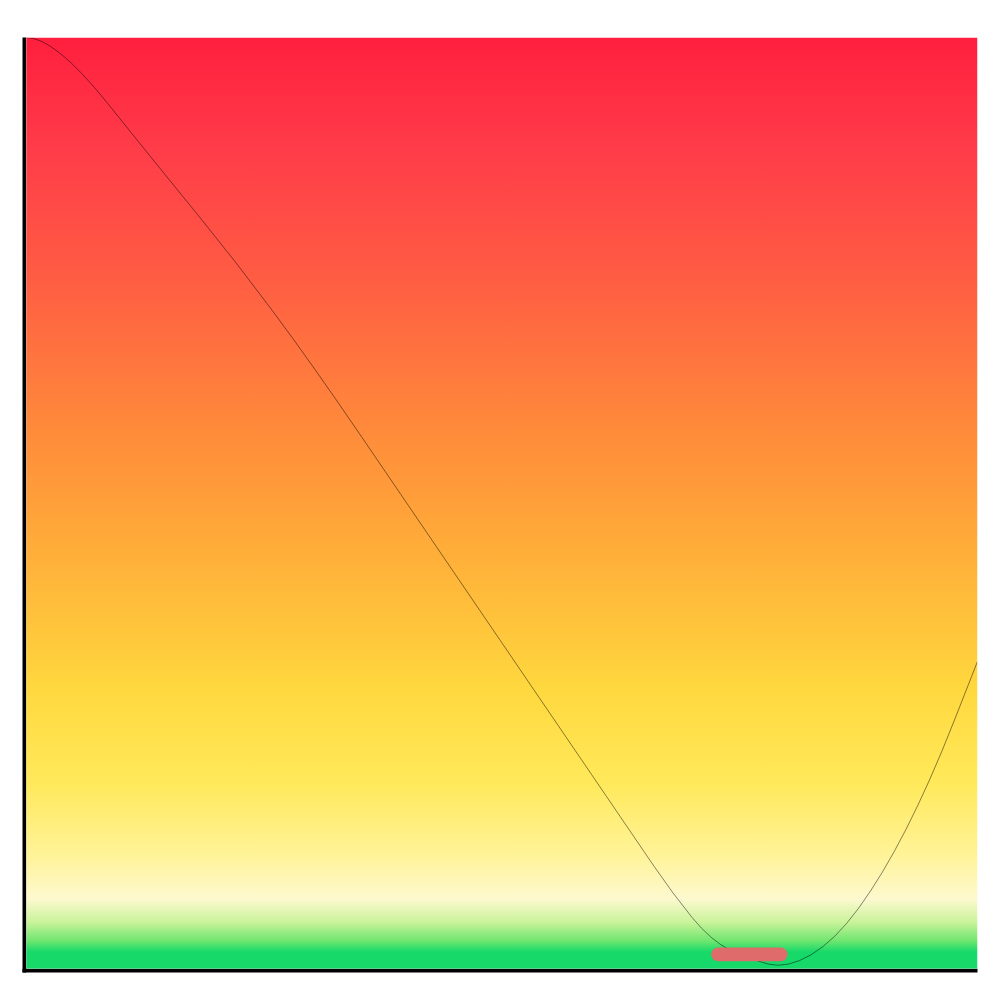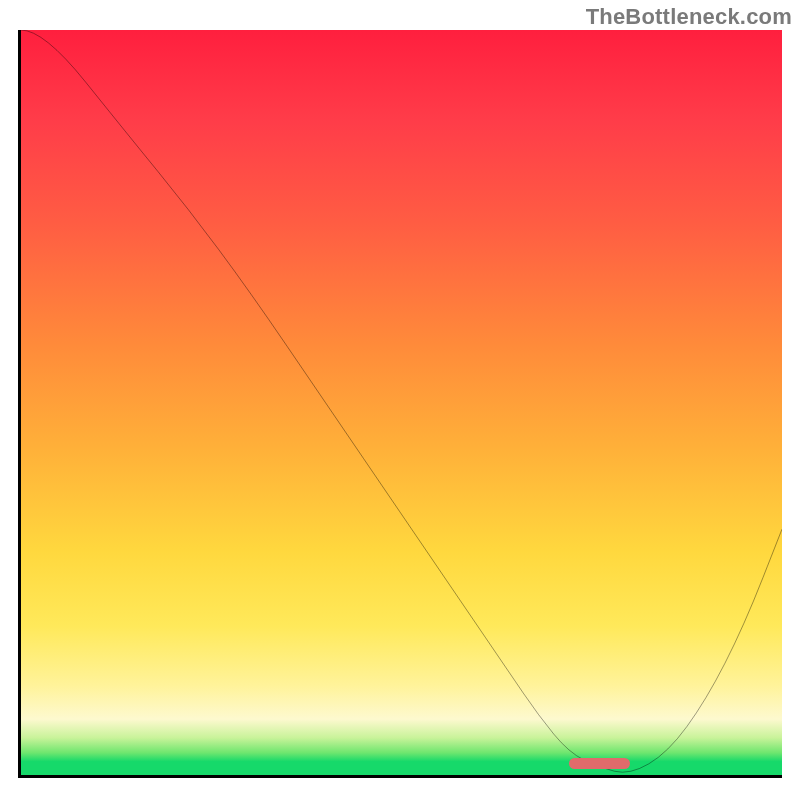--- a/index.html
+++ b/index.html
@@ -75,21 +75,20 @@
     height: 11px;
     border-radius: 6px;
     background: #e06b6b;
   }
 </style>
 </head>
 <body>
 
 <div class="canvas">
 
-  <div class="watermark">TheBottleneck.com</div>
 
   <div class="axes"></div>
 
   <div class="plot">
     <div class="gradient"></div>
 
     <svg class="lines" viewBox="0 0 100 100" preserveAspectRatio="none">
       <g transform="translate(0,100) scale(1,-1)">
         <path d="M 0 100 Q 3 100 8.5 93 Q 14 86 18 81 Q 22 76 26 70.5 Q 30 65 35 57.5 Q 40 50 45 42.5 Q 50 35 54 29 Q 58 23 61 18.5 Q 64 14 66 11 Q 68 8 70 5.5 Q 72 3 74 2 Q 76 1 78 0.5 Q 80 0 82.5 1.5 Q 85 3 87.5 6.5 Q 90 10 92.5 15 Q 95 20 97.5 26.5 T 100 33" fill="none" stroke="#000" stroke-width="0.38" vector-effect="non-scaling-stroke"></path>
       </g>

